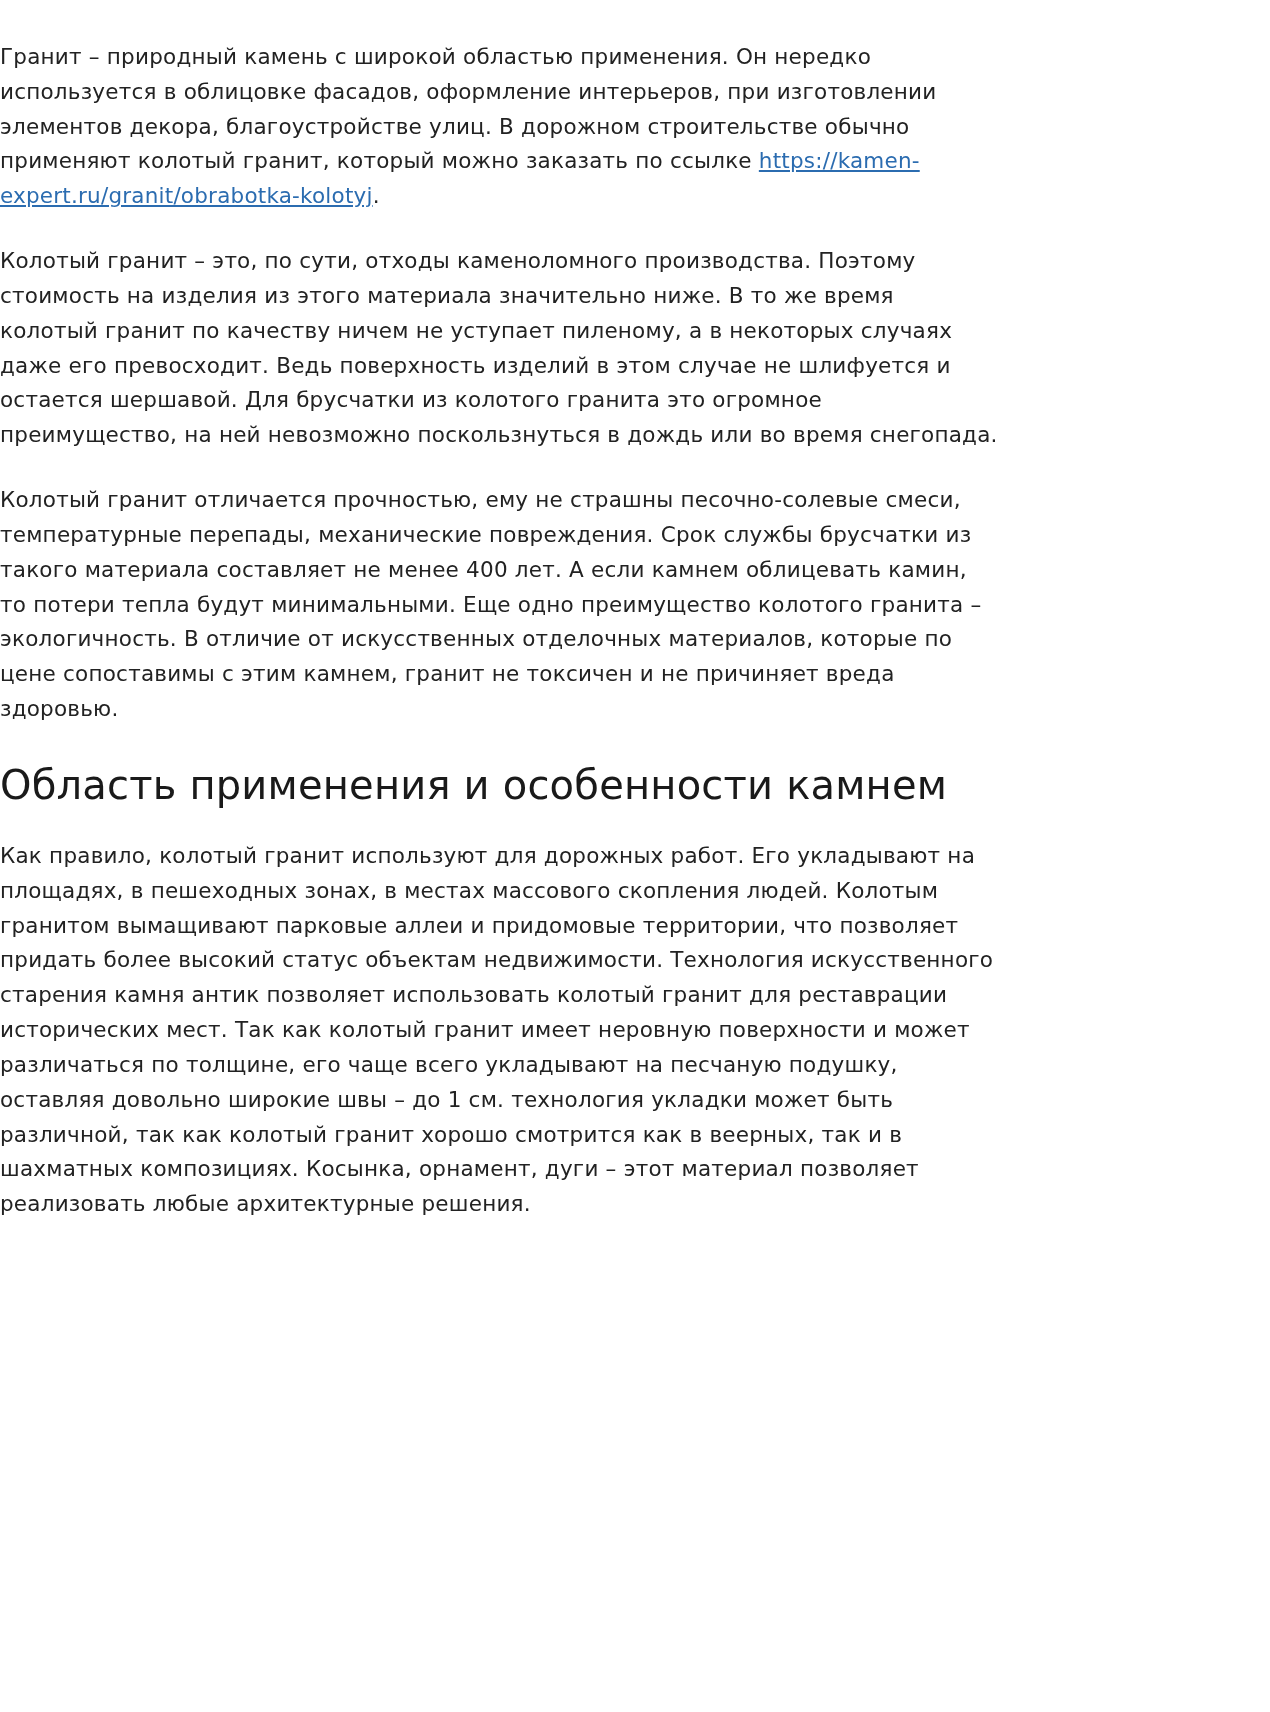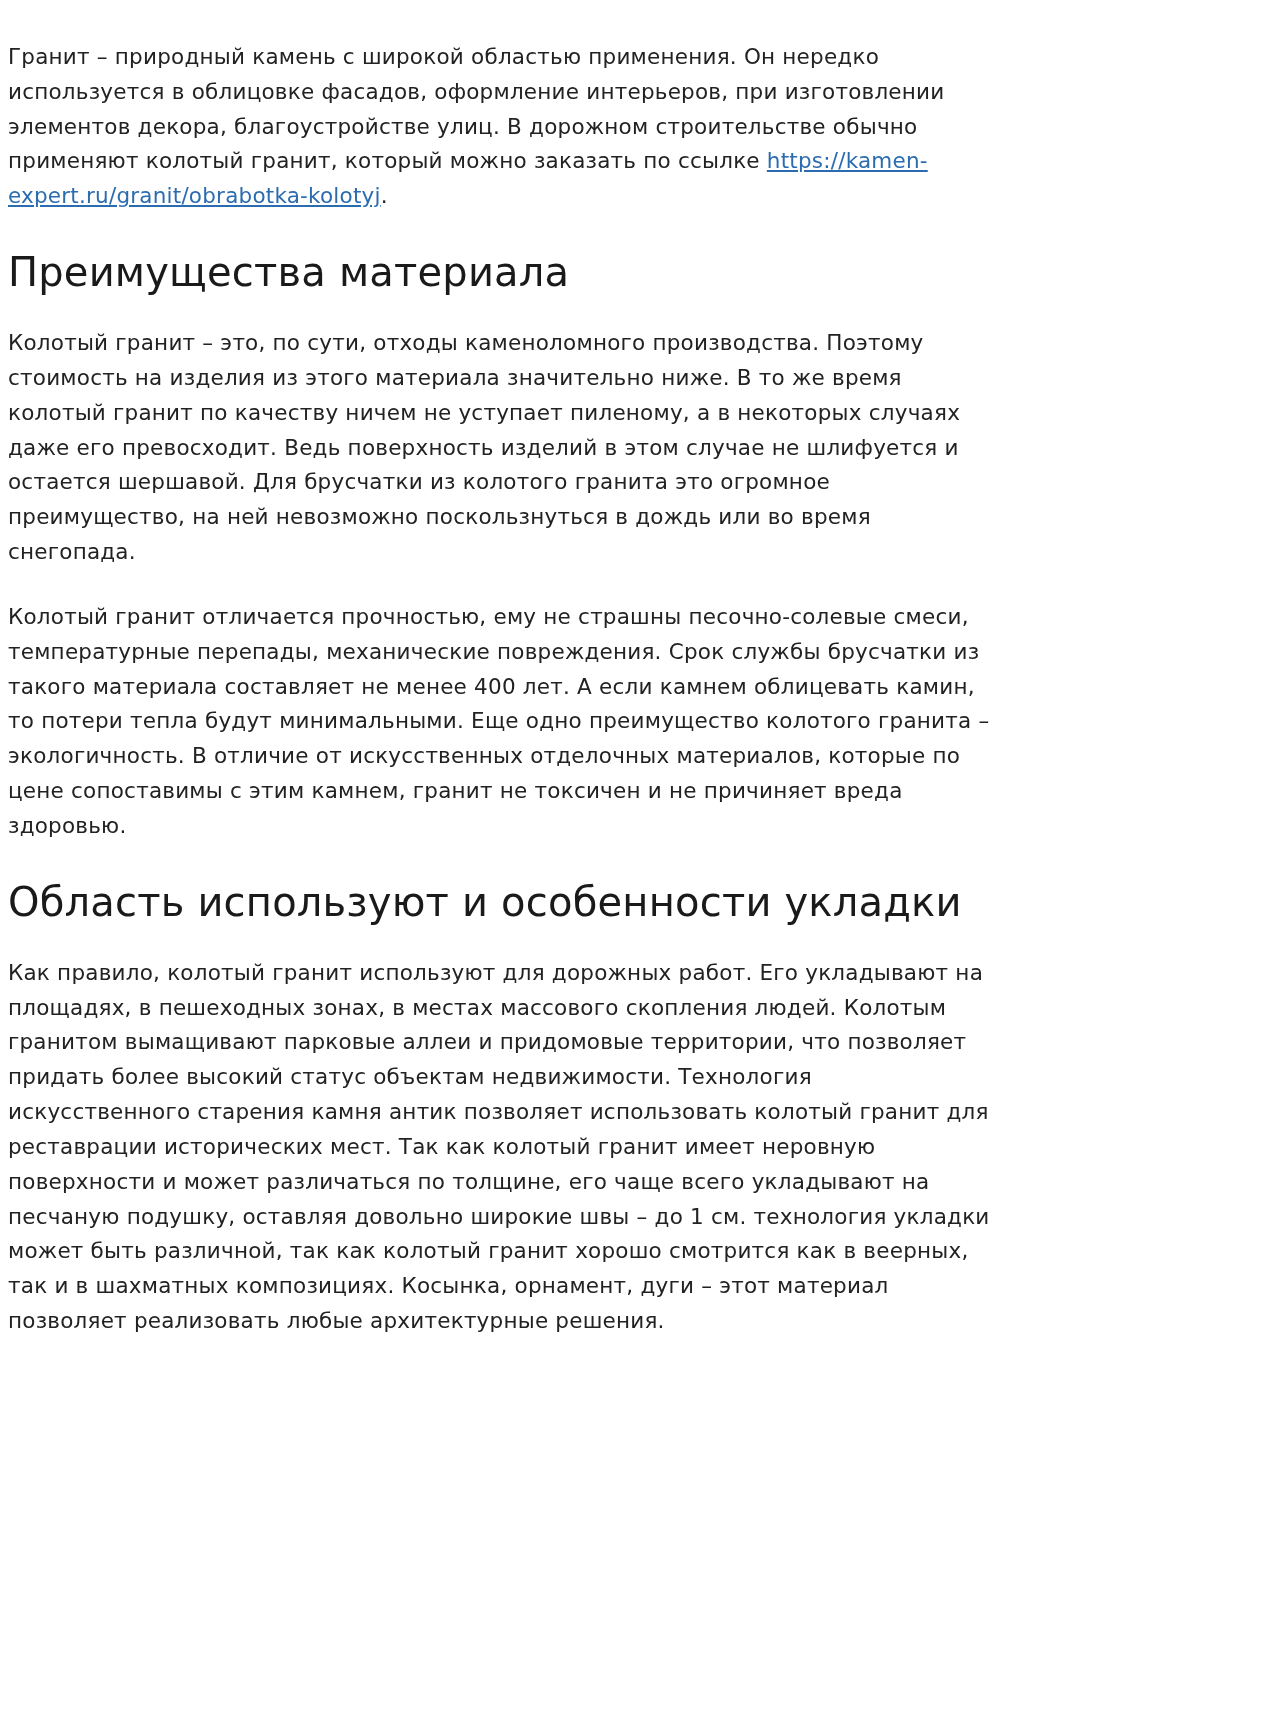--- a/index.html
+++ b/index.html
@@ -9,21 +9,21 @@
   }
   body {
     width: 1270px;
     min-height: 1712px;
     font-family: "DejaVu Sans", sans-serif;
     color: #1a1a1a;
   }
   .page {
     width: 1008px;
     box-sizing: border-box;
-    padding: 0 10px 0 8px;
+    padding: 0 10px 0 0;
     margin-top: 40px;
   }
   p.para {
     margin: 0 0 30px 0;
     font-size: 21.5px;
     line-height: 1.62;
     color: #222222;
     letter-spacing: 0.01em;
   }
   p.para.first {
@@ -42,24 +42,23 @@
     text-decoration: underline;
   }
 </style>
 </head>
 <body>
 
 <div class="page">
 
   <p class="para first"><span>Гранит – природный камень с широкой областью применения. Он нередко используется в облицовке фасадов, оформление интерьеров, при изготовлении элементов декора, благоустройстве улиц. В дорожном строительстве обычно применяют колотый гранит, который можно заказать по ссылке </span><a class="inline-link" href="#">https://kamen-expert.ru/granit/obrabotka-kolotyj</a><span>.</span></p>
 
-  <h2 class="heading">Преимущества материала</h2>
 
   <p class="para">Колотый гранит – это, по сути, отходы каменоломного производства. Поэтому стоимость на изделия из этого материала значительно ниже. В то же время колотый гранит по качеству ничем не уступает пиленому, а в некоторых случаях даже его превосходит. Ведь поверхность изделий в этом случае не шлифуется и остается шершавой. Для брусчатки из колотого гранита это огромное преимущество, на ней невозможно поскользнуться в дождь или во время снегопада.</p>
 
   <p class="para">Колотый гранит отличается прочностью, ему не страшны песочно-солевые смеси, температурные перепады, механические повреждения. Срок службы брусчатки из такого материала составляет не менее 400 лет. А если камнем облицевать камин, то потери тепла будут минимальными. Еще одно преимущество колотого гранита – экологичность. В отличие от искусственных отделочных материалов, которые по цене сопоставимы с этим камнем, гранит не токсичен и не причиняет вреда здоровью.</p>
 
-  <h2 class="heading">Область используют и особенности укладки</h2>
+  <h2 class="heading">Область применения и особенности камнем</h2>
 
   <p class="para">Как правило, колотый гранит используют для дорожных работ. Его укладывают на площадях, в пешеходных зонах, в местах массового скопления людей. Колотым гранитом вымащивают парковые аллеи и придомовые территории, что позволяет придать более высокий статус объектам недвижимости. Технология искусственного старения камня антик позволяет использовать колотый гранит для реставрации исторических мест. Так как колотый гранит имеет неровную поверхности и может различаться по толщине, его чаще всего укладывают на песчаную подушку, оставляя довольно широкие швы – до 1 см. технология укладки может быть различной, так как колотый гранит хорошо смотрится как в веерных, так и в шахматных композициях. Косынка, орнамент, дуги – этот материал позволяет реализовать любые архитектурные решения.</p>
 
 
 </div>
 
 </body></html>

